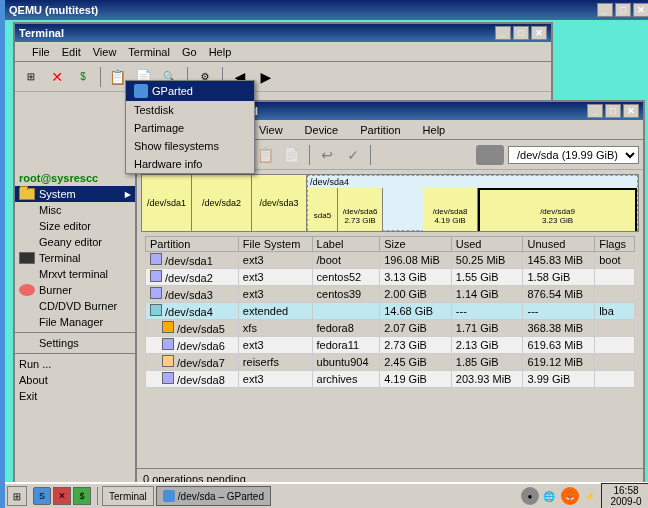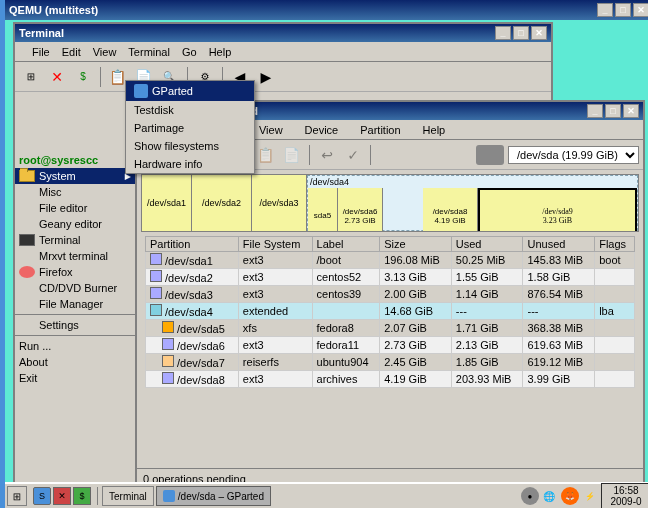--- a/index.html
+++ b/index.html
@@ -321,49 +321,49 @@
       <div class="toolbar-btn" style="font-size:10px;">🔍</div>
       <div class="toolbar-sep"></div>
       <div class="toolbar-btn" style="font-size:10px;">⚙</div>
       <div class="toolbar-sep"></div>
       <div class="toolbar-btn">◀</div>
       <div class="toolbar-btn">▶</div>
     </div>
 
     <div style="display:flex;height:360px;">
       <div class="sidebar" style="position:relative;height:100%;">
-        <div style="padding:2px 4px;font-size:11px;font-weight:bold;color:#008000;">root@sysrescc</div>
+        <div style="padding:2px 4px;font-size:11px;font-weight:bold;color:#008000;margin-top:18px;">root@sysrescc</div>
         <div class="sidebar-item selected">
           <span class="folder-icon"></span>
           <span>System</span>
           <span class="arrow-right">▶</span>
         </div>
         <div class="sidebar-item">
           <span style="display:inline-block;width:16px;height:12px;"></span>
           <span>Misc</span>
         </div>
         <div class="sidebar-item">
           <span style="display:inline-block;width:16px;height:12px;"></span>
-          <span>File editor</span>
+          <span>Size editor</span>
         </div>
         <div class="sidebar-item">
           <span style="display:inline-block;width:16px;height:12px;"></span>
           <span>Geany editor</span>
         </div>
         <div class="sidebar-item">
           <span style="display:inline-block;width:16px;height:12px;background:#333;border:1px solid #666;"></span>
           <span>Terminal</span>
         </div>
         <div class="sidebar-item">
           <span style="display:inline-block;width:16px;height:12px;"></span>
           <span>Mrxvt terminal</span>
         </div>
         <div class="sidebar-item">
           <span style="display:inline-block;width:16px;height:12px;background:#e66;border-radius:50%;"></span>
-          <span>Firefox</span>
+          <span>Burner</span>
         </div>
         <div class="sidebar-item">
           <span style="display:inline-block;width:16px;height:12px;"></span>
           <span>CD/DVD Burner</span>
         </div>
         <div class="sidebar-item">
           <span style="display:inline-block;width:16px;height:12px;"></span>
           <span>File Manager</span>
         </div>
         <div style="height:1px;background:#808080;margin:2px 0;"></div>
@@ -447,21 +447,21 @@
           <div style="width:30px;background:#f5f5a0;border-right:1px solid #808080;display:flex;align-items:center;justify-content:center;font-size:8px;">sda5</div>
           <div style="width:45px;background:#f5f5a0;border-right:1px solid #808080;display:flex;flex-direction:column;align-items:center;justify-content:center;font-size:8px;">
             <div>/dev/sda6</div>
             <div>2.73 GiB</div>
           </div>
           <div style="width:40px;background:#f5f5a0;border-right:4px solid #0f172a;display:flex;align-items:center;justify-content:center;font-size:8px;margin-top:46px;">sda7</div>
           <div style="width:55px;background:#f5f5a0;border-right:1px solid #808080;display:flex;flex-direction:column;align-items:center;justify-content:center;font-size:8px;">
             <div>/dev/sda8</div>
             <div>4.19 GiB</div>
           </div>
-          <div style="flex:1;background:#f5f5a0;border:2px solid #000;display:flex;flex-direction:column;align-items:center;justify-content:center;font-size:8px;font-family:Liberation Serif, serif;">
+          <div style="flex:1;background:#f5f5a0;border:2px solid #000;display:flex;flex-direction:column;align-items:center;justify-content:center;font-size:8px;">
             <div>/dev/sda9</div>
             <div>3.23 GiB</div>
           </div>
         </div>
       </div>
     </div>
 
     <div class="table-wrapper">
       <table class="partition-table">
         <thead>

